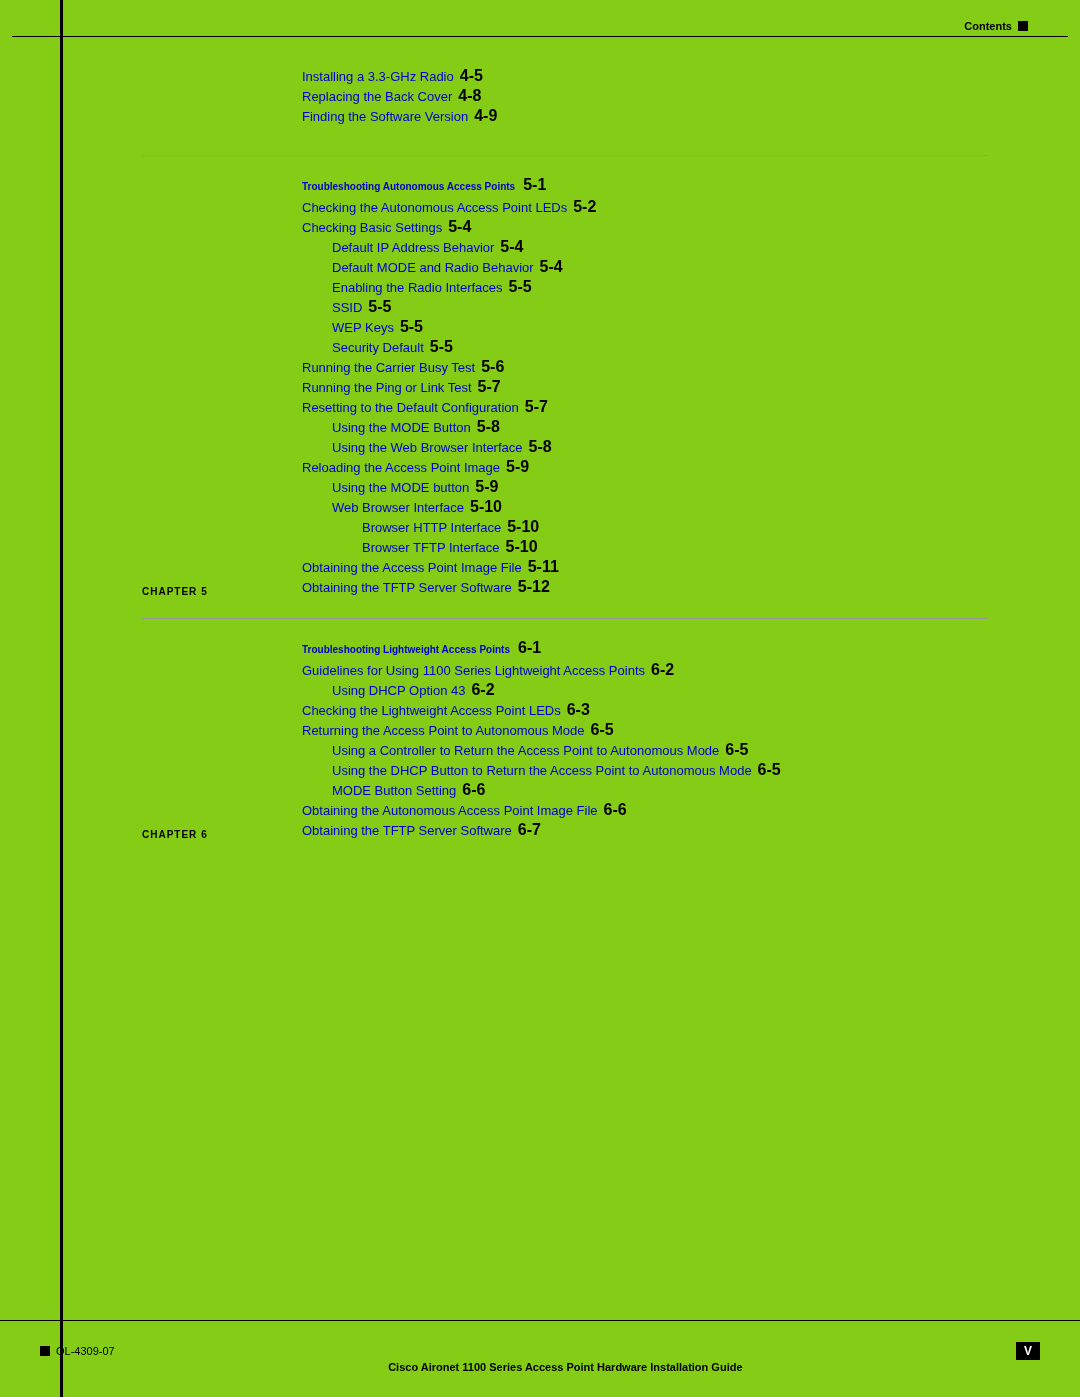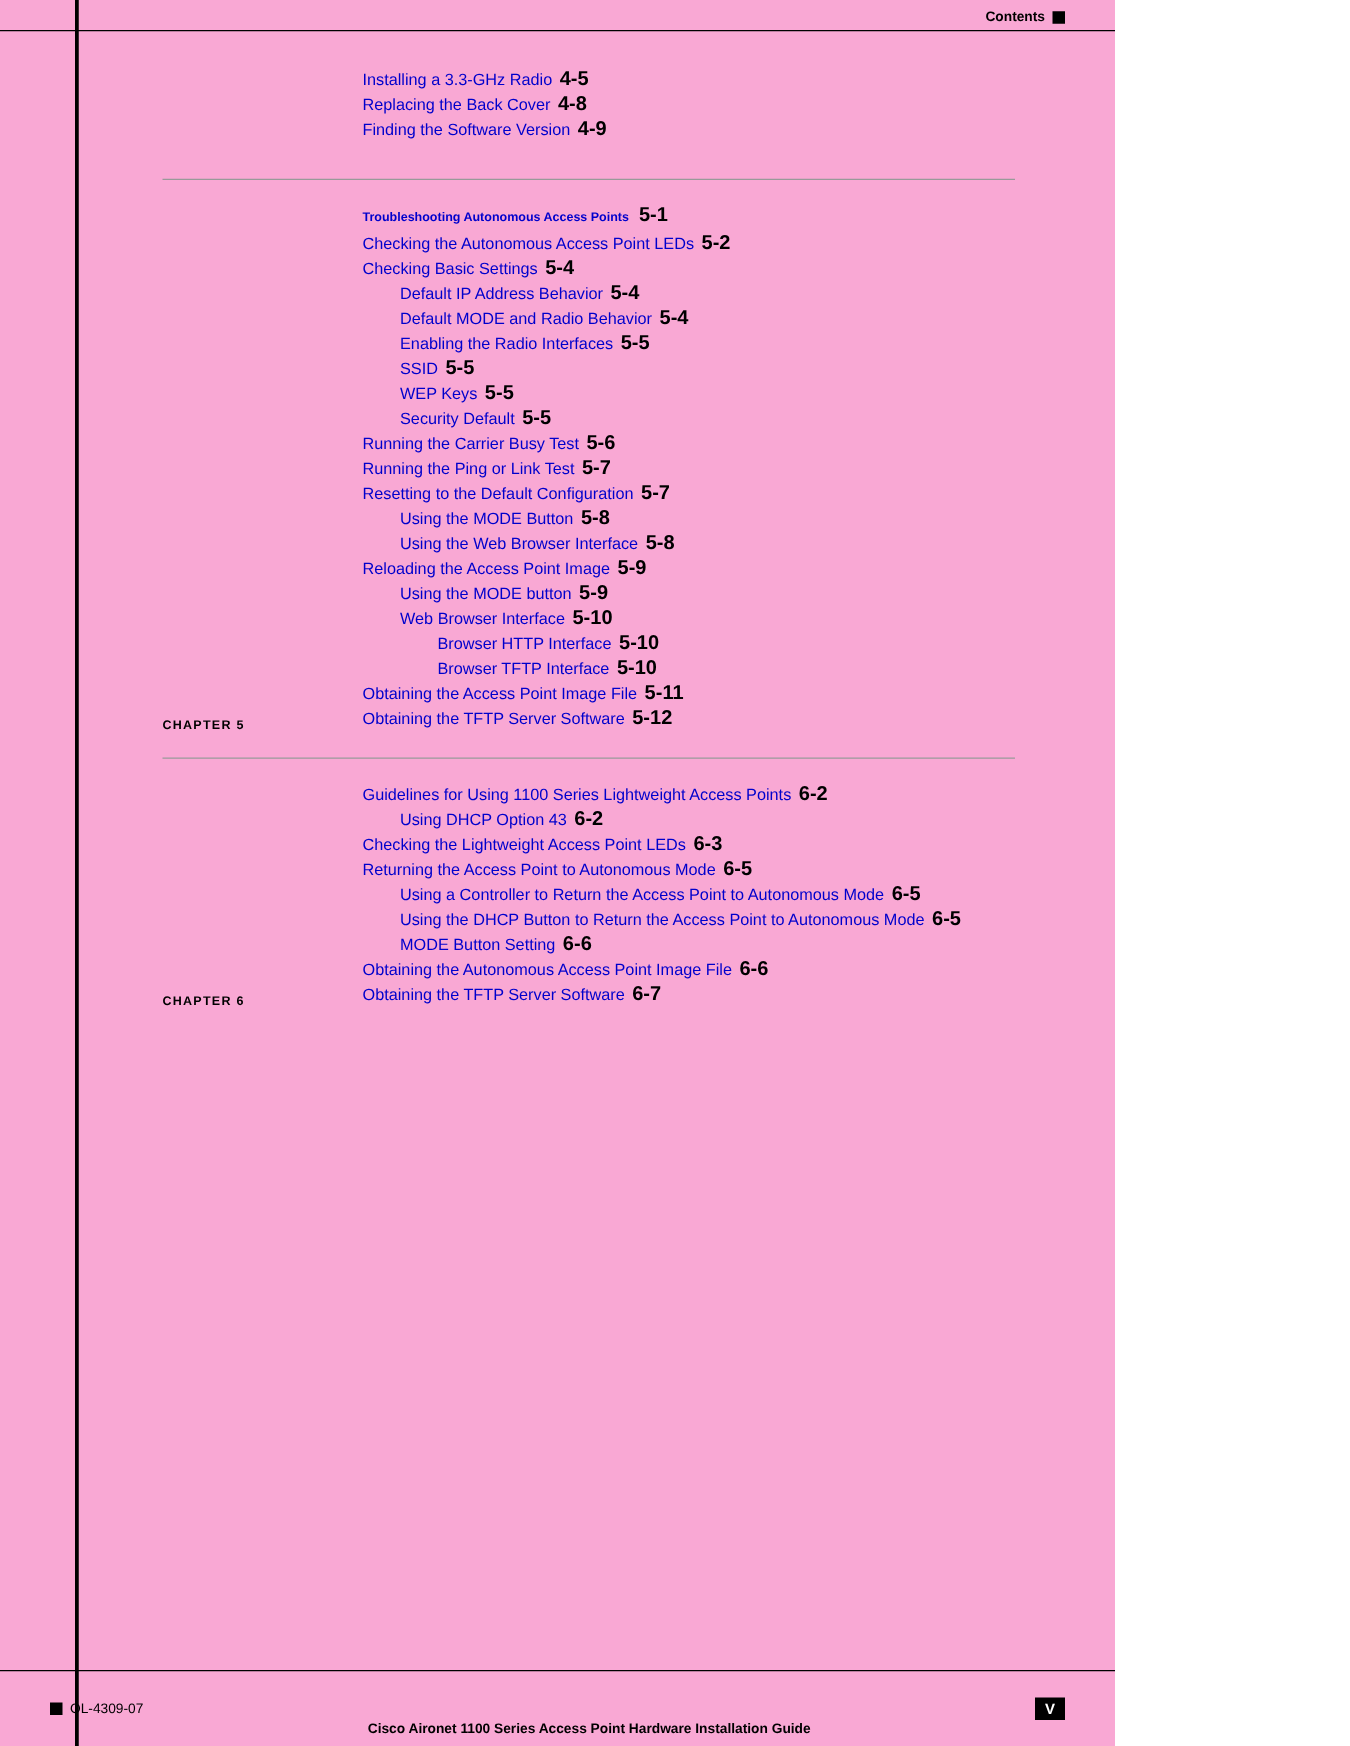--- a/index.html
+++ b/index.html
@@ -6,25 +6,25 @@
     body {
       background: #fff;
       font-family: Arial, Helvetica, sans-serif;
       font-size: 13px;
       color: #000;
       width: 1080px;
       min-height: 1397px;
       position: relative;
     }
     .page-container {
-      width: 892px;
+      width: 1080px;
       min-height: 1397px;
-      background: #f9a8d4;
+      background: #84cc16;
       position: relative;
-      padding: 0;
+      padding: 12px;
     }
     
     .top-bar {
       display: flex;
       justify-content: flex-end;
       align-items: center;
       padding: 8px 40px 4px 40px;
       border-bottom: 1px solid #000;
     }
     .top-bar-text {
@@ -115,21 +115,21 @@
       white-space: nowrap;
     }
     
     .chapter-divider {
       border-top: 1px solid #999;
       margin: 20px 0 20px 0;
     }
     
     .bottom-bar {
       position: absolute;
-      bottom: 0;
+      bottom: 16px;
       left: 0;
       right: 0;
       border-top: 1px solid #000;
       display: flex;
       justify-content: space-between;
       align-items: center;
       padding: 8px 40px;
     }
     .bottom-left {
       display: flex;
@@ -289,20 +289,24 @@
       </div>
     </div>
 
     <div class="chapter-divider"></div>
     <div class="chapter-section">
       <div class="chapter-label-col">
         <span class="chapter-label">chapter </span>
         <span class="chapter-num">6</span>
       </div>
       <div class="chapter-entries">
+        <div class="entry-row">
+          <span class="chapter-title toc-link">Troubleshooting Lightweight Access Points</span>
+          <span class="entry-page" style="font-weight:bold; margin-left:8px; color:#000;">6-1</span>
+        </div>
 
         <div class="entry-row indent-0">
           <span class="entry-text toc-link">Guidelines for Using 1100 Series Lightweight Access Points</span>
           <span class="entry-page">6-2</span>
         </div>
         <div class="entry-row indent-1">
           <span class="entry-text toc-link">Using DHCP Option 43</span>
           <span class="entry-page">6-2</span>
         </div>
         <div class="entry-row indent-0">

